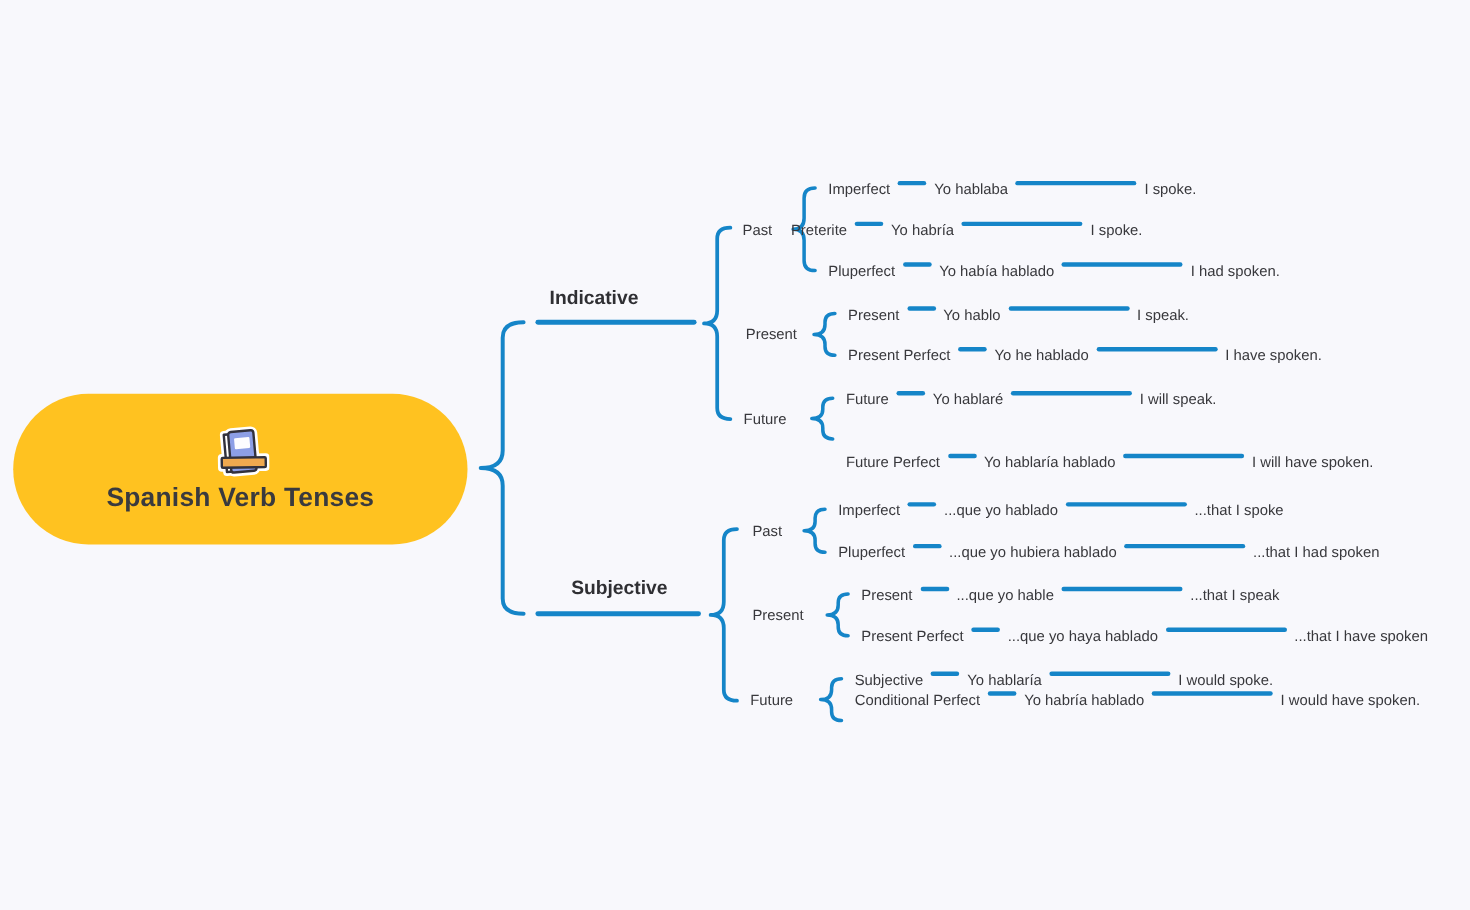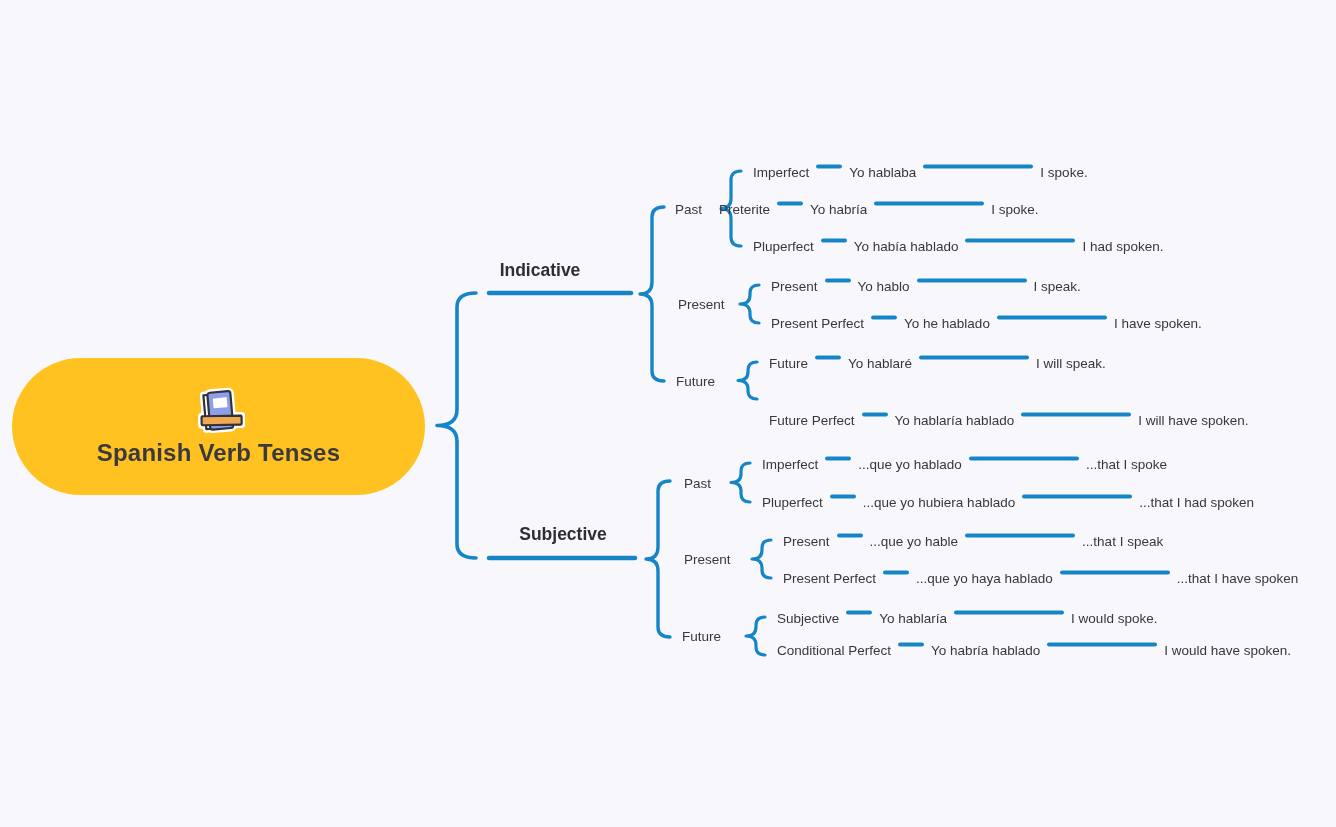--- a/index.html
+++ b/index.html
@@ -223,21 +223,21 @@
     <span>...that I have spoken</span>
   </div>
 
   <div class="row" style="left:777px;top:618px">
     <span>Subjective</span>
     <span class="dash short"></span>
     <span>Yo hablaría</span>
     <span class="dash long"></span>
     <span>I would spoke.</span>
   </div>
-  <div class="row" style="left:777px;top:650px">
+  <div class="row" style="left:777px;top:636px">
     <span>Conditional Perfect</span>
     <span class="dash short"></span>
     <span>Yo habría hablado</span>
     <span class="dash long"></span>
     <span>I would have spoken.</span>
   </div>
 
 </div>
 
 </body></html>

